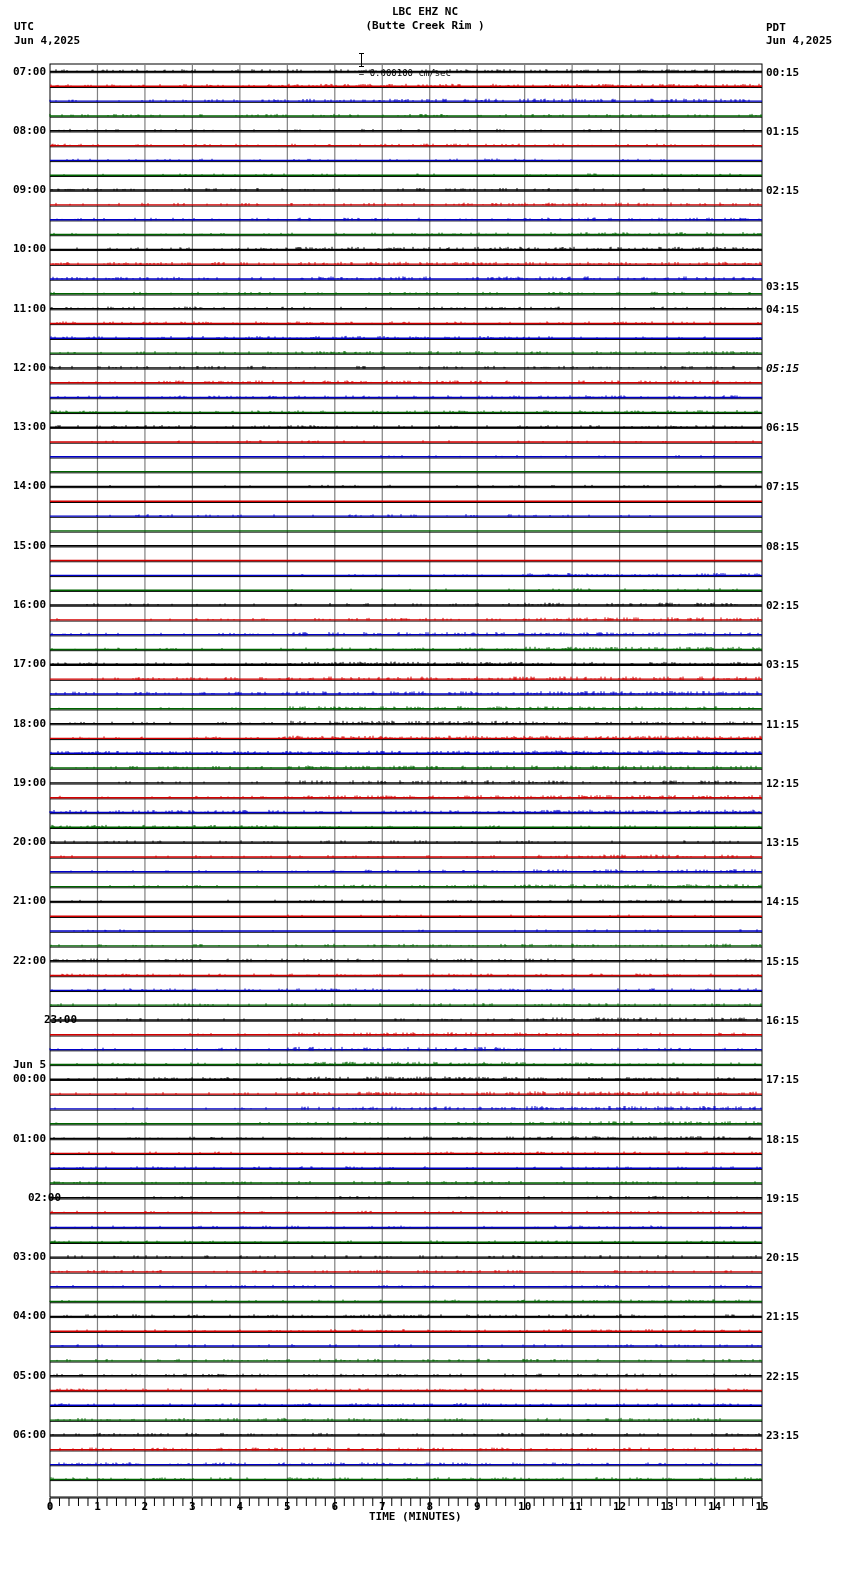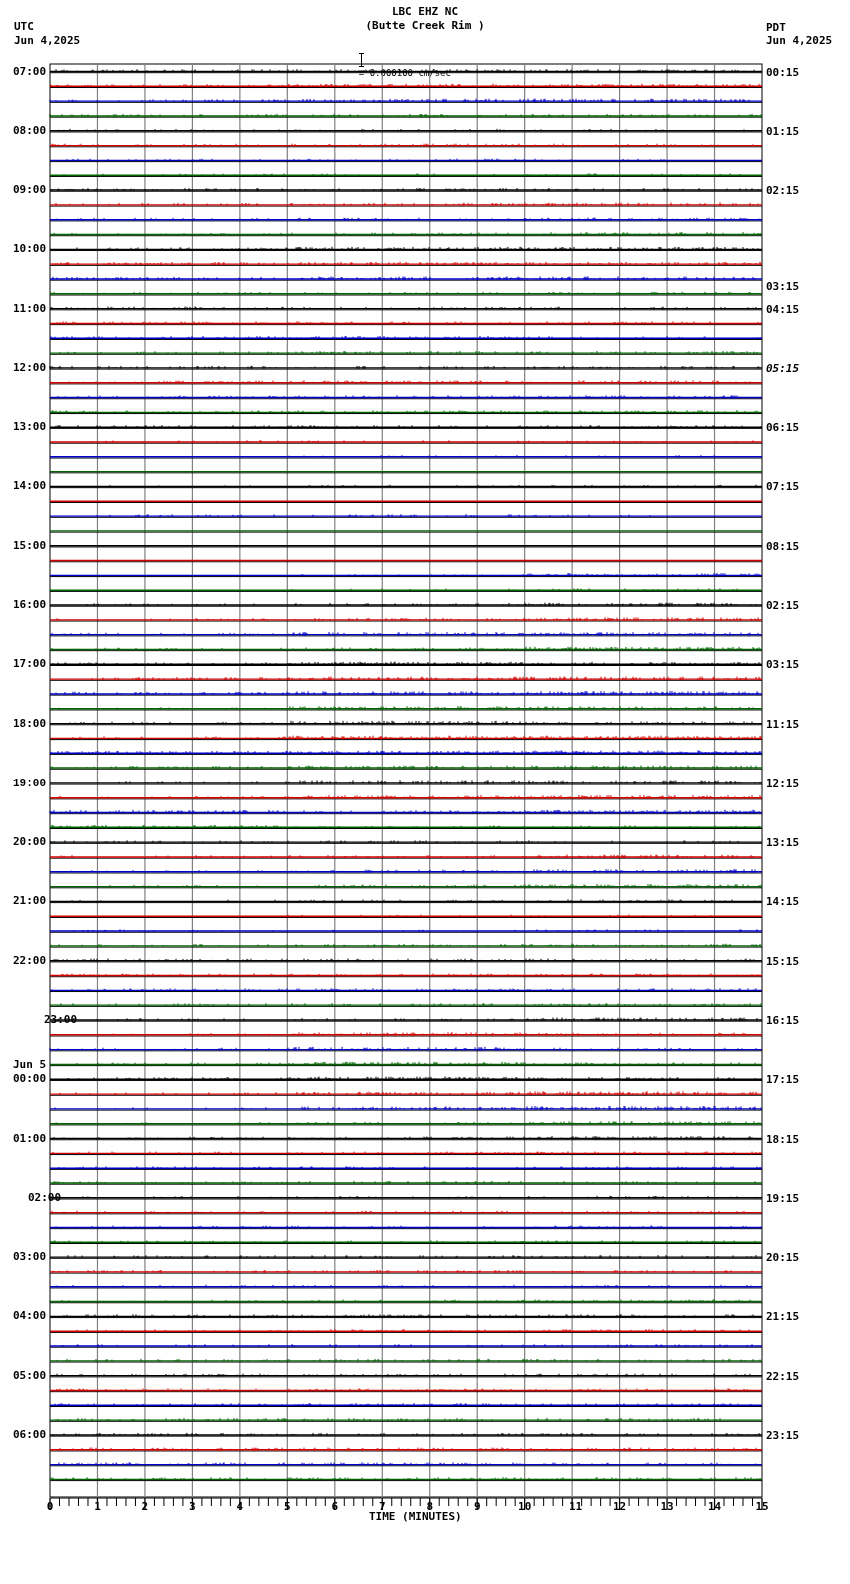--- a/index.html
+++ b/index.html
@@ -415,21 +415,21 @@
     <div class="ylab" style="left: 13px; top: 184.06px;">09:00</div>
     <div class="ylab" style="left: 13px; top: 243.34px;">10:00</div>
     <div class="ylab" style="left: 13px; top: 302.62px;">11:00</div>
     <div class="ylab" style="left: 13px; top: 361.9px;">12:00</div>
     <div class="ylab" style="left: 13px; top: 421.18px;">13:00</div>
     <div class="ylab" style="left: 13px; top: 480.46px;">14:00</div>
     <div class="ylab" style="left: 13px; top: 539.74px;">15:00</div>
     <div class="ylab" style="left: 13px; top: 599.02px;">16:00</div>
     <div class="ylab" style="left: 13px; top: 658.3px;">17:00</div>
     <div class="ylab" style="left: 13px; top: 717.58px;">18:00</div>
-    <div class="ylab" style="left: 13px; top: 776.86px; font-family: Liberation Mono, monospace;">19:00</div>
+    <div class="ylab" style="left: 13px; top: 776.86px;">19:00</div>
     <div class="ylab" style="left: 13px; top: 836.14px;">20:00</div>
     <div class="ylab" style="left: 13px; top: 895.42px;">21:00</div>
     <div class="ylab" style="left: 13px; top: 954.7px;">22:00</div>
     <div class="ylab" style="left: 29px; top: 1013.98px; margin-left: 15px;">23:00</div>
     <div class="ylab" style="left: 13px; top: 1073.26px;">00:00</div>
     <div class="ylab" style="left: 13px; top: 1059.26px;">Jun 5</div>
     <div class="ylab" style="left: 13px; top: 1132.54px;">01:00</div>
     <div class="ylab" style="left: 28px; top: 1191.82px;">02:00</div>
     <div class="ylab" style="left: 13px; top: 1251.1px;">03:00</div>
     <div class="ylab" style="left: 13px; top: 1310.38px;">04:00</div>

